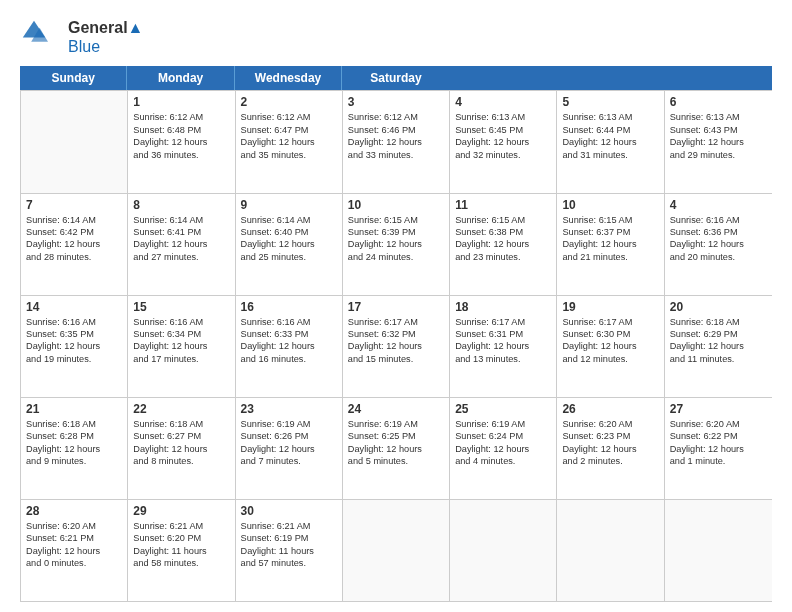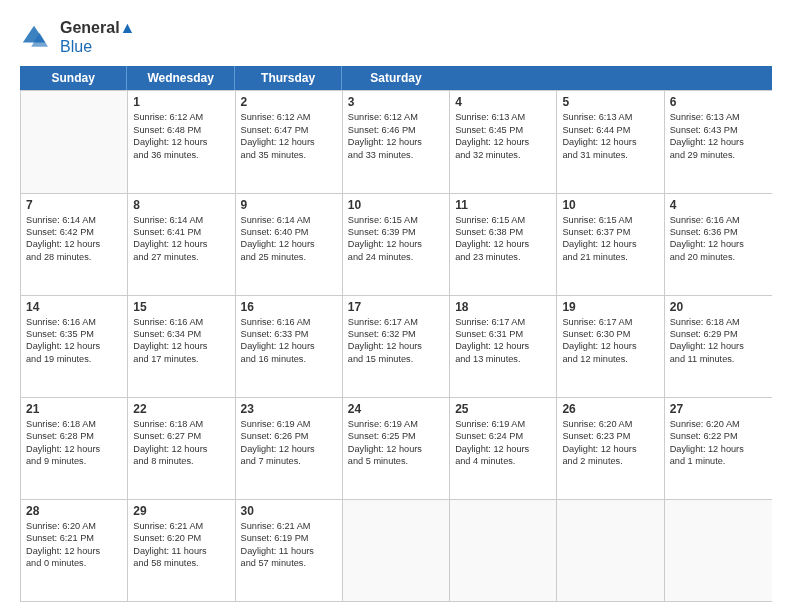--- a/index.html
+++ b/index.html
@@ -18,22 +18,21 @@
       flex-direction: column;
     }
     .header {
       display: flex;
       justify-content: space-between;
       align-items: flex-start;
       margin-bottom: 10px;
     }
     .logo {
       display: flex;
-      align-items: center;
-      gap: 12px;
+      gap: 20px;
     }
     .logo-icon {
       width: 28px;
       height: 28px;
     }
     .title-area {
       text-align: right;
     }
     .month-title {
       font-size: 30px;
@@ -117,22 +116,22 @@
     </div>
     <div class="title-area">
       <div class="month-title"></div>
       <div class="location"></div>
     </div>
   </div>
 
   <div class="calendar">
     <div class="cal-header">
     <div class="cal-header-cell">Sunday</div>
+        <div class="cal-header-cell">Monday</div>
         <div class="cal-header-cell">Wednesday</div>
-        <div class="cal-header-cell">Thursday</div>
         <div class="cal-header-cell">Saturday</div>
       </div>
     <div class="cal-body">
     <div class="cal-row">
           <div class="cal-cell empty"></div>
           <div class="cal-cell">
             <span class="day-number">1</span>
             <div class="day-info" style="white-space: pre-line;">Sunrise: 6:12 AM
 Sunset: 6:48 PM
 Daylight: 12 hours

